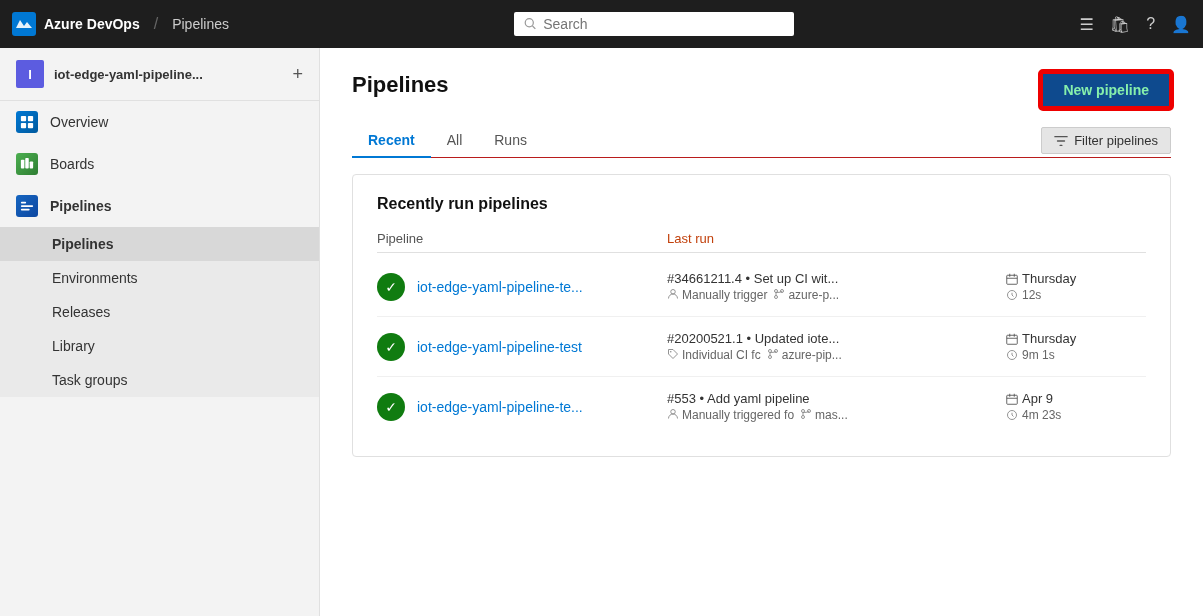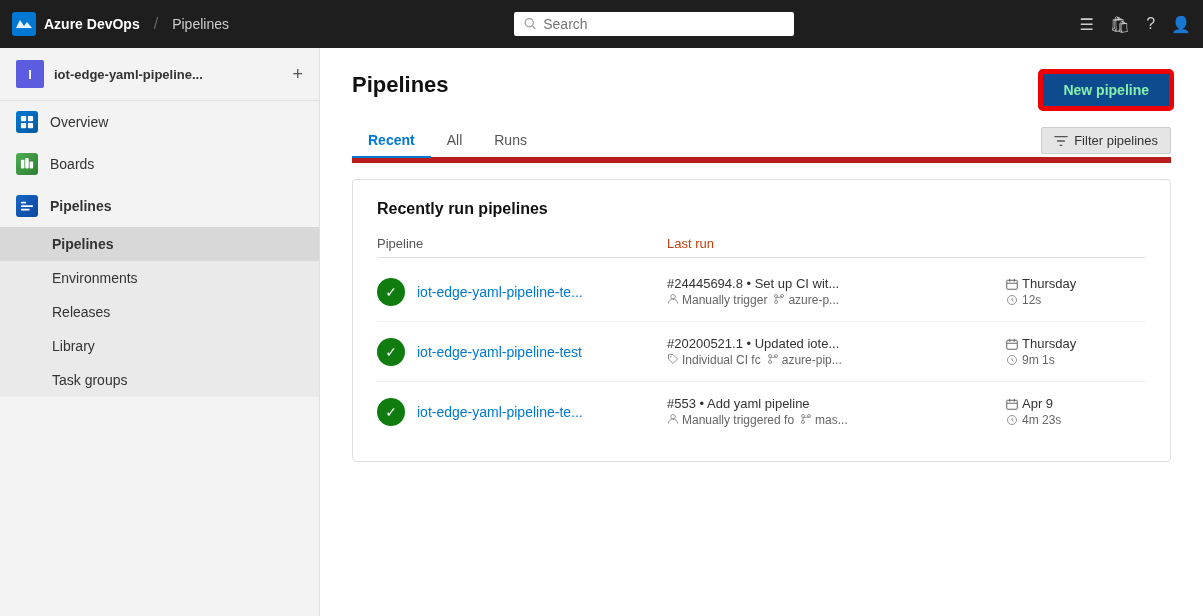--- a/index.html
+++ b/index.html
@@ -90,21 +90,21 @@
       font-weight: 600;
       cursor: pointer;
       border-radius: 2px;
       outline: 3px solid #e00;
       outline-offset: 0;
       box-shadow: 0 0 0 2px #e00;
     }
 
     .tabs-row {
       display: flex; align-items: center; justify-content: space-between;
-      border-bottom: 6px solid #b91c1c; margin-bottom: 16px;
+      border-bottom: 1px solid #b91c1c; margin-bottom: 16px;
     }
     .tabs { display: flex; gap: 0; }
     .tab {
       padding: 8px 16px; cursor: pointer; font-size: 14px; color: #555;
       border-bottom: 2px solid transparent; margin-bottom: -1px;
     }
     .tab.active { color: #0078d4; border-bottom: 2px solid #0078d4; font-weight: 600; }
 
     .filter-btn {
       display: flex; align-items: center; gap: 6px;
@@ -273,21 +273,21 @@
       <div class="pipelines-card-title">Recently run pipelines</div>
       <div class="col-headers">
         <div class="col-pipeline">Pipeline</div>
         <div class="col-lastrun">Last run</div>
       </div>
 
       <div class="pipeline-row">
         <div class="pipeline-status-icon">✓</div>
         <div class="pipeline-name">iot-edge-yaml-pipeline-te...</div>
         <div class="pipeline-run-info">
-          <div class="pipeline-run-id">#24445694.8 • Set up CI wit...</div>
+          <div class="pipeline-run-id">#34661211.4 • Set up CI wit...</div>
           <div class="pipeline-run-meta">
             <span>
               <svg width="12" height="12" viewBox="0 0 16 16">
                   <circle cx="8" cy="5" r="3" stroke="#888" stroke-width="1.2" fill="none"></circle>
                   <path d="M2 14c0-3.3 2.7-6 6-6s6 2.7 6 6" stroke="#888" stroke-width="1.2" fill="none"></path>
                 </svg>
               <span>Manually trigger</span>
             </span>
             <span>
               <svg width="12" height="12" viewBox="0 0 16 16">

